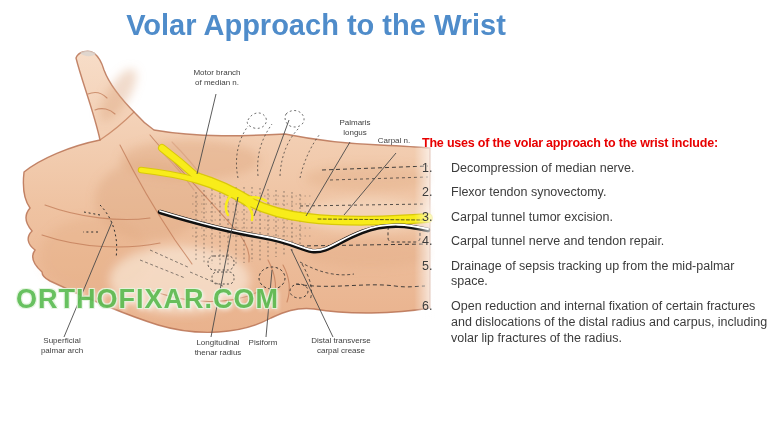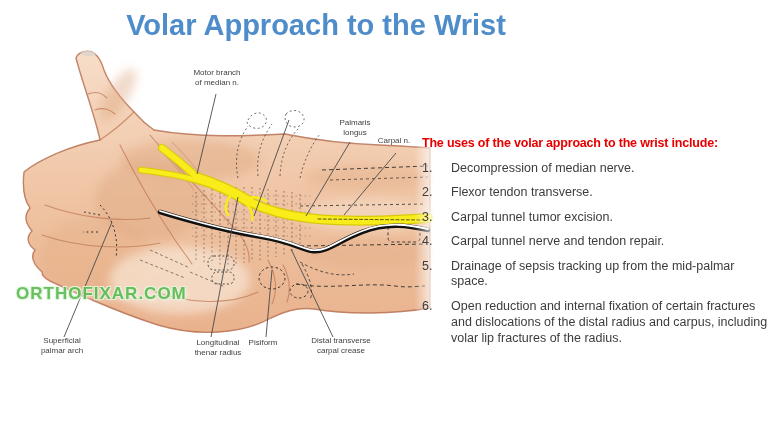--- a/index.html
+++ b/index.html
@@ -20,21 +20,21 @@
   .use-item .num{flex:0 0 29px;}
   .use-item .txt{flex:1;}
   
   .illustration{position:absolute;left:0;top:50px;width:435px;height:330px;}
   .illustration svg{position:absolute;left:0;top:0;}
   .dlabel{
     position:absolute;font-size:8px;line-height:1.2;color:#3f3f3f;
     text-align:center;white-space:pre-line;
   }
   .watermark{
-    position:absolute;left:16px;top:234px;font-size:17px;font-weight:bold;
+    position:absolute;left:16px;top:234px;font-size:27px;font-weight:bold;
     letter-spacing:1px;color:#5cbc53;opacity:.92;white-space:nowrap;
     text-shadow:1px 1px 0 #e4f5df,-1px -1px 0 #e4f5df,1px -1px 0 #e4f5df,
                 -1px 1px 0 #e4f5df,2px 2px 4px rgba(255,255,255,.7);
   }
 </style>
 </head>
 <body>
 
 <div class="slide-title">Volar Approach to the Wrist</div>
 
@@ -223,21 +223,21 @@
 
 <div class="uses-panel">
   <div class="uses-heading">The uses of the volar approach to the wrist include:</div>
   <ol class="uses-list">
     <li class="use-item">
       <span class="num">1.</span>
       <span class="txt">Decompression of median nerve.</span>
     </li>
     <li class="use-item">
       <span class="num">2.</span>
-      <span class="txt">Flexor tendon transverse.</span>
+      <span class="txt">Flexor tendon synovectomy.</span>
     </li>
     <li class="use-item">
       <span class="num">3.</span>
       <span class="txt">Carpal tunnel tumor excision.</span>
     </li>
     <li class="use-item">
       <span class="num">4.</span>
       <span class="txt">Carpal tunnel nerve and tendon repair.</span>
     </li>
     <li class="use-item">

